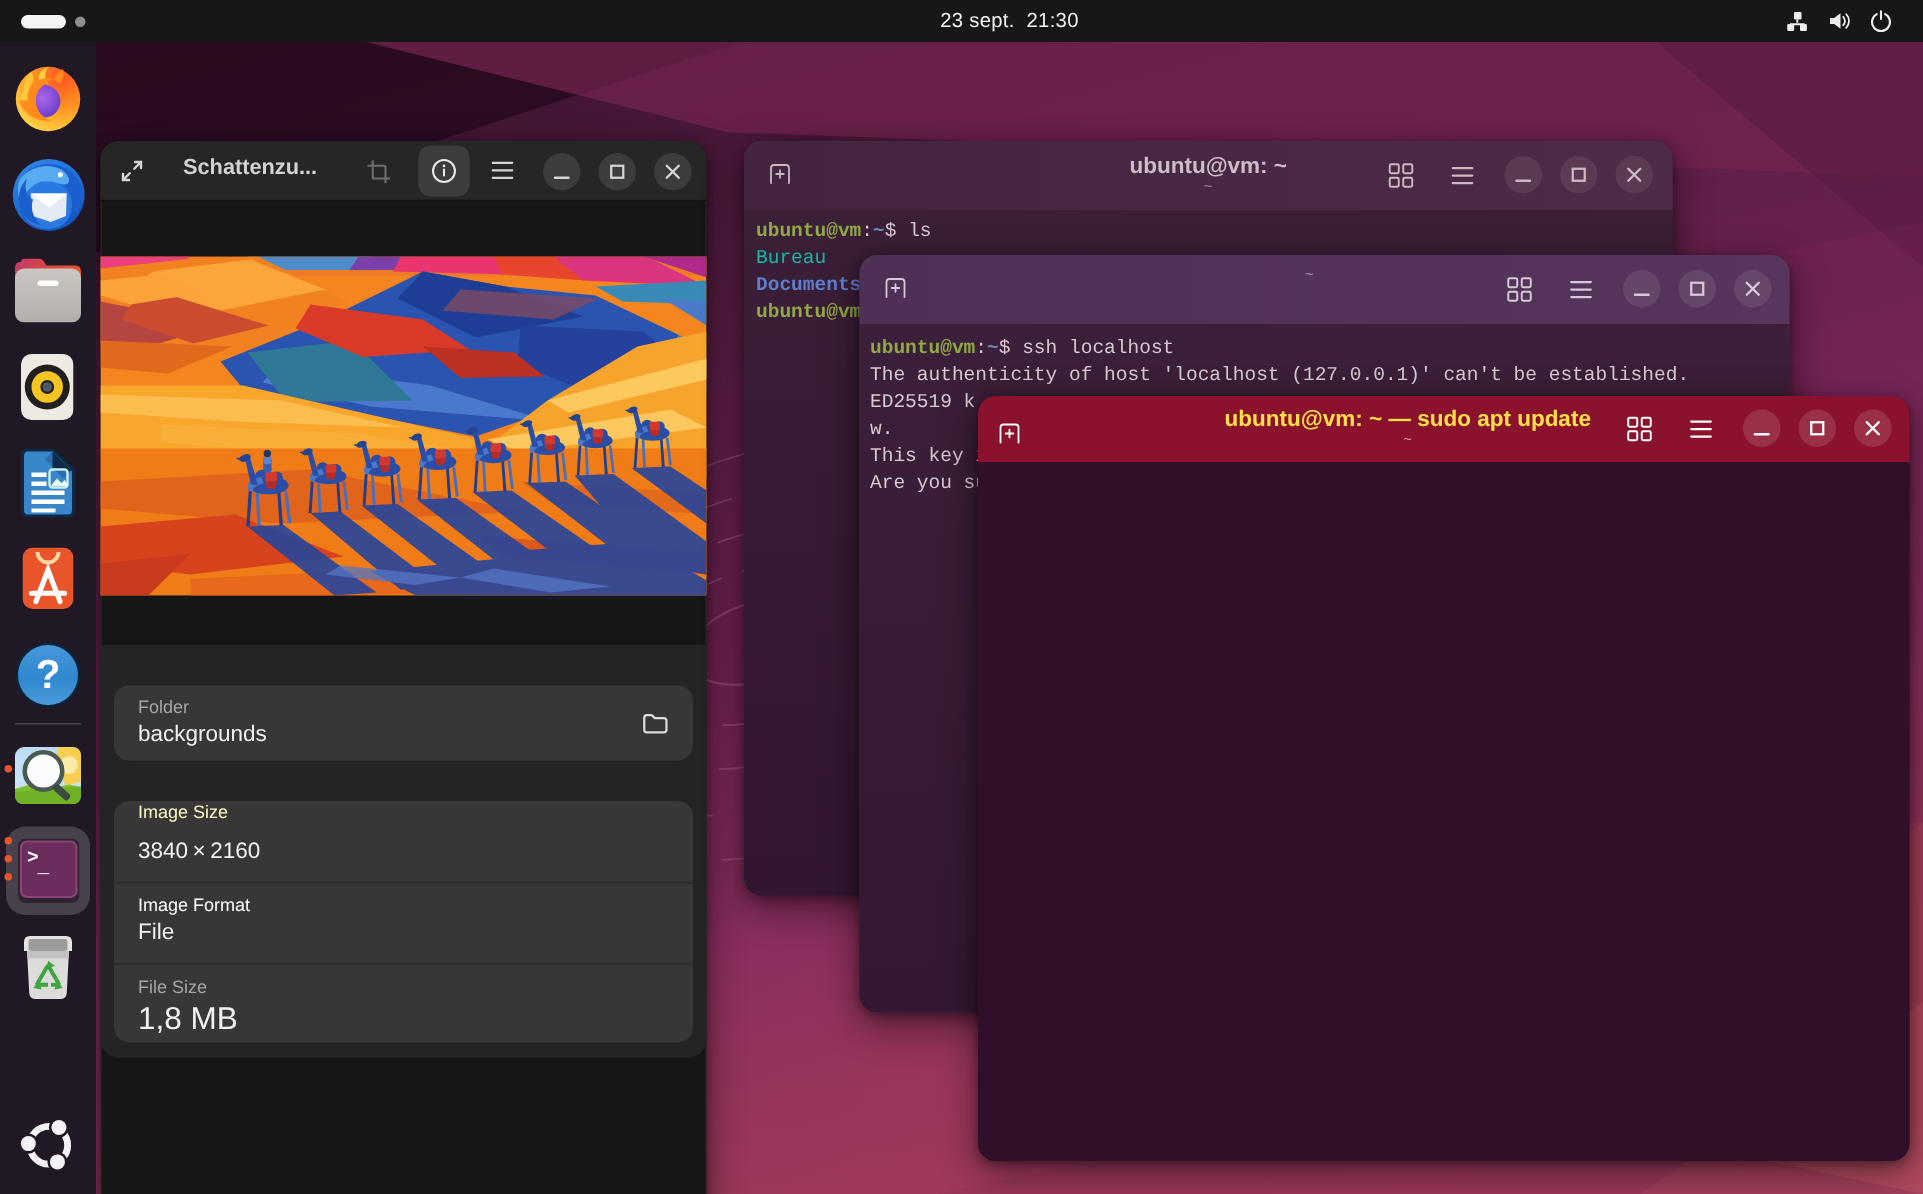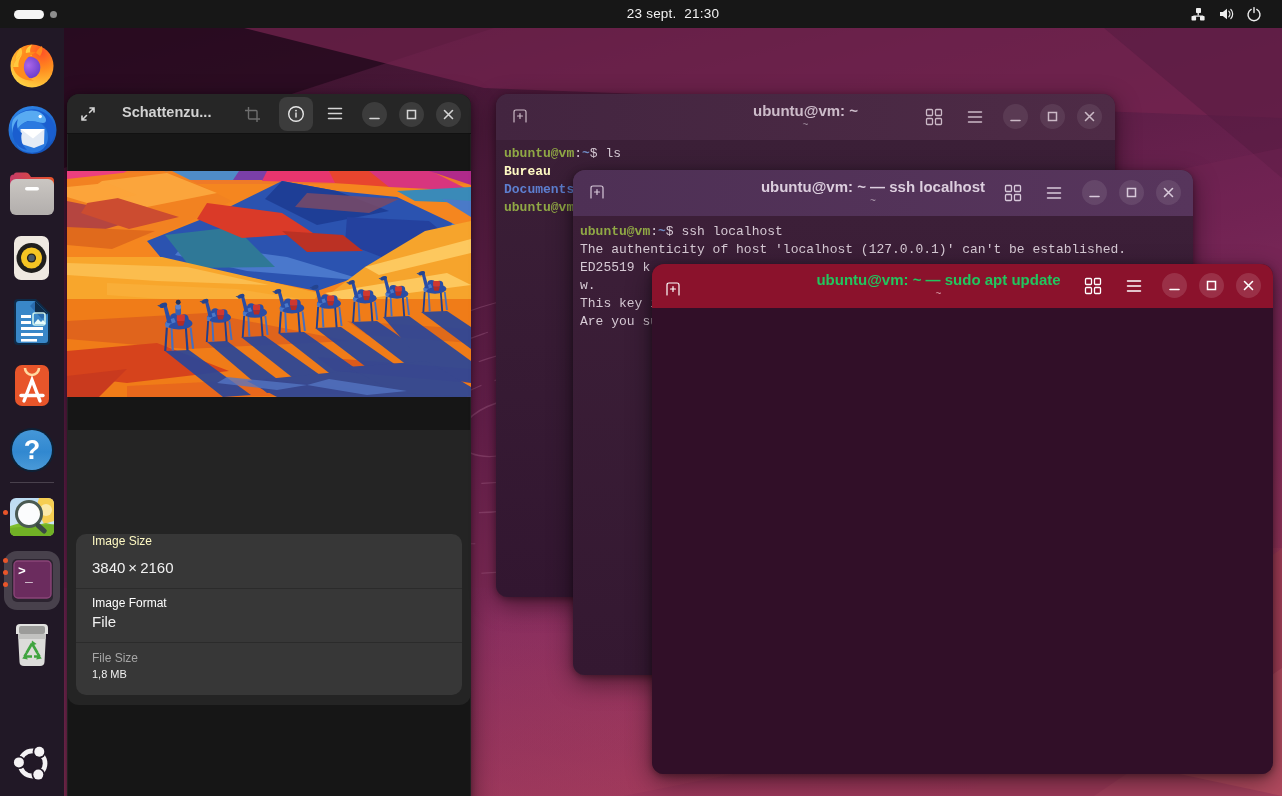--- a/index.html
+++ b/index.html
@@ -405,29 +405,36 @@
     <use href="#camel" transform="translate(152,171)"></use>
     <use href="#camel" transform="translate(188,166)"></use>
     <use href="#camel" transform="translate(225,162) scale(1.02)"></use>
     <use href="#camel" transform="translate(262,157)"></use>
     <use href="#camel" transform="translate(298,151) scale(0.97)"></use>
     <use href="#camel" transform="translate(330,146) scale(0.95)"></use>
     <use href="#camel" transform="translate(368,141) scale(0.95)"></use>
   </svg>
 
   <div class="props">
+    <div class="abs" style="left:9px;top:27px;width:386px;height:50px;border-radius:10px;background:#373737">
+      <div class="abs" style="left:16px;top:7px;font-size:12px;color:#a6a6a6">Folder</div>
+      <div class="abs" style="left:16px;top:24px;font-size:15px;color:#f0f0f0">backgrounds</div>
+      <svg class="abs" style="right:16px;top:16px" width="18" height="18" viewBox="0 0 18 18" fill="none" stroke="#dcdcdc" stroke-width="1.5">
+        <path d="M2 5 q0 -1.8 1.8 -1.8 H7 l2 2 h6 q1.8 0 1.8 1.8 v6 q0 1.8 -1.8 1.8 H3.8 Q2 14.8 2 13 z" transform="translate(-0.5,0.5)"></path>
+      </svg>
+    </div>
     <div class="abs" style="left:9px;top:104px;width:386px;height:161px;border-radius:10px;background:#373737">
       <div class="abs" style="left:16px;top:0;font-size:12px;color:#fef9c3">Image Size</div>
       <div class="abs" style="left:16px;top:25px;font-size:15px;color:#f0f0f0">3840 × 2160</div>
       <div class="abs" style="left:0;top:54px;width:386px;height:1px;background:#2b2b2b"></div>
       <div class="abs" style="left:16px;top:62px;font-size:12px;color:#ffffff">Image Format</div>
       <div class="abs" style="left:16px;top:79px;font-size:15px;color:#f0f0f0">File</div>
       <div class="abs" style="left:0;top:108px;width:386px;height:1px;background:#2b2b2b"></div>
       <div class="abs" style="left:16px;top:117px;font-size:12px;color:#a6a6a6">File Size</div>
-      <div class="abs" style="left:16px;top:134px;font-size:11px;color:#f0f0f0">1,8 MB</div>
+      <div class="abs" style="left:16px;top:134px;font-size:21px;color:#f0f0f0">1,8 MB</div>
     </div>
   </div>
 </div>
 
 <div id="t1" class="win">
   <div class="term-hdr">
     <svg class="abs" style="left:14px;top:12px" width="20" height="20" viewBox="0 0 20 20" fill="none" stroke="#cbb9c6" stroke-width="1.2" stroke-linecap="round">
       <path d="M4 16 V6 q0 -2 2 -2 h8 q2 0 2 2 v10"></path>
       <path d="M10 7.5 v5 M7.5 10 h5"></path>
     </svg>
@@ -452,33 +459,32 @@
     <svg class="abs" style="left:544px;top:10px" width="25" height="25" viewBox="0 0 25 25" stroke="#cbb9c6" stroke-width="1.5" fill="none">
         <rect x="8.5" y="8.5" width="8" height="8"></rect>
       </svg>
     <div class="hbtn" style="left:581px;top:10px;background:rgba(255,255,255,0.08)"></div>
     <svg class="abs" style="left:581px;top:10px" width="25" height="25" viewBox="0 0 25 25" stroke="#cbb9c6" stroke-width="1.6" stroke-linecap="round">
         <path d="M8.5 8.5 l8 8 M16.5 8.5 l-8 8"></path>
       </svg>
   </div>
   <div class="term-body"></div>
   <pre class="tt" style="left:8px;top:51px;color:#d6c9d4"><span style="color:#90a845;font-weight:bold">ubuntu@vm</span>:<span style="color:#6f89c0;font-weight:bold">~</span>$ ls
-<span style="color:#fef9c3;font-weight:bold">Bureau</span>
+<span style="color:#14b8a6;font-weight:normal">Bureau</span>
 <span style="color:#5d7fd0;font-weight:bold">Documents</span>
 <span style="color:#90a845;font-weight:bold">ubuntu@vm</span>:<span style="color:#6f89c0;font-weight:bold">~</span>$</pre>
 </div>
 
 <div id="t2" class="win">
   <div class="term-hdr">
     <svg class="abs" style="left:14px;top:12px" width="20" height="20" viewBox="0 0 20 20" fill="none" stroke="#d8c9da" stroke-width="1.2" stroke-linecap="round">
       <path d="M4 16 V6 q0 -2 2 -2 h8 q2 0 2 2 v10"></path>
       <path d="M10 7.5 v5 M7.5 10 h5"></path>
     </svg>
     <div class="title-wrap" style="top:8px;transform:translateX(-10px)">
-      <div class="w-title" style="color:#dccede">ubuntu@vm: ~ — ssh localhost</div>
       <div class="w-sub" style="color:#ab9aad">~</div>
     </div>
     <svg class="abs" style="left:430px;top:13px" width="20" height="20" viewBox="0 0 20 20" fill="none" stroke="#d8c9da" stroke-width="1.3">
       <rect x="2.5" y="2.5" width="6" height="6" rx="1"></rect>
         <rect x="11.5" y="2.5" width="6" height="6" rx="1"></rect>
       <rect x="2.5" y="11.5" width="6" height="6" rx="1"></rect>
         <rect x="11.5" y="11.5" width="6" height="6" rx="1"></rect>
     </svg>
     <svg class="abs" style="left:472px;top:14px" width="18" height="18" viewBox="0 0 18 18" stroke="#d8c9da" stroke-width="1.5" stroke-linecap="round" fill="none">
       <path d="M2.5 4 h13 M2.5 9 h13 M2.5 14 h13"></path>
@@ -505,21 +511,21 @@
 Are you sure you want to continue connecting (yes/no/[fingerprint])?</pre>
 </div>
 
 <div id="t3" class="win">
   <div class="term-hdr">
     <svg class="abs" style="left:11px;top:15px" width="20" height="20" viewBox="0 0 20 20" fill="none" stroke="#fff" stroke-width="1.2" stroke-linecap="round">
       <path d="M4 16 V6 q0 -2 2 -2 h8 q2 0 2 2 v10"></path>
       <path d="M10 7.5 v5 M7.5 10 h5"></path>
     </svg>
     <div class="title-wrap" style="top:7px;transform:translateX(-24px)">
-      <div class="w-title" style="color:#22c55e">ubuntu@vm: ~ — sudo apt update</div>
+      <div class="w-title" style="color:#fde047">ubuntu@vm: ~ — sudo apt update</div>
       <div class="w-sub" style="color:#d89aa5">~</div>
     </div>
     <svg class="abs" style="left:431px;top:12px" width="20" height="20" viewBox="0 0 20 20" fill="none" stroke="#fff" stroke-width="1.3">
       <rect x="2.5" y="2.5" width="6" height="6" rx="1"></rect>
         <rect x="11.5" y="2.5" width="6" height="6" rx="1"></rect>
       <rect x="2.5" y="11.5" width="6" height="6" rx="1"></rect>
         <rect x="11.5" y="11.5" width="6" height="6" rx="1"></rect>
     </svg>
     <svg class="abs" style="left:473px;top:13px" width="18" height="18" viewBox="0 0 18 18" stroke="#fff" stroke-width="1.5" stroke-linecap="round" fill="none">
       <path d="M2.5 4 h13 M2.5 9 h13 M2.5 14 h13"></path>

